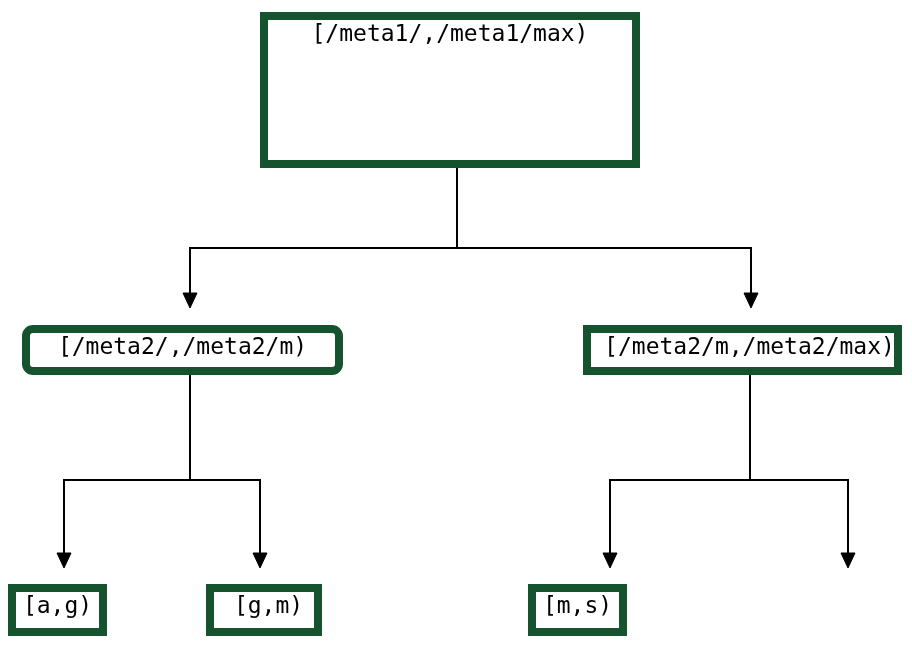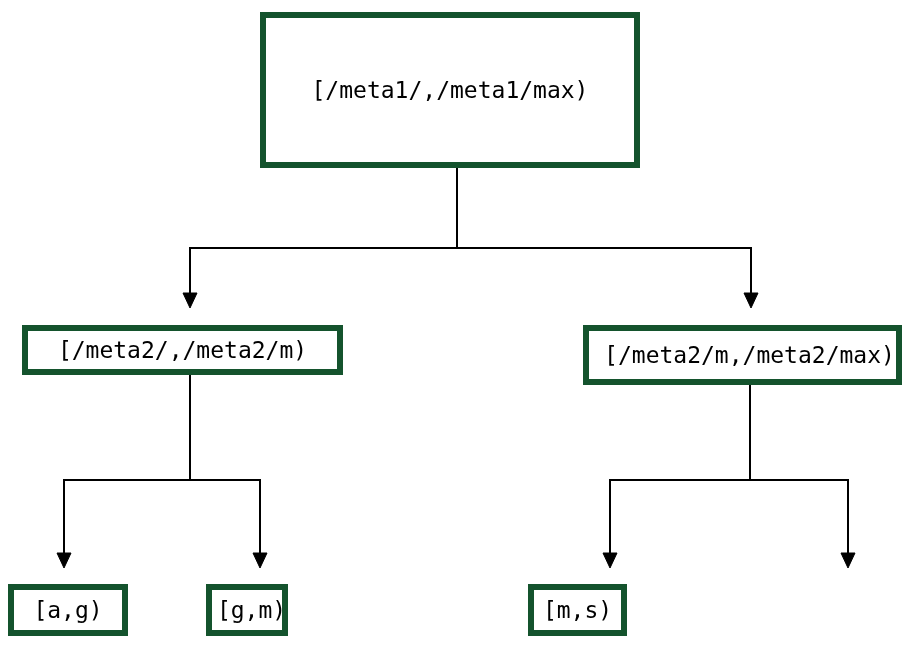--- a/index.html
+++ b/index.html
@@ -28,33 +28,32 @@
     stroke-width: 2;
     fill: none;
   }
   .edges polygon {
     fill: #000000;
     stroke: #000000;
   }
   .node {
     position: absolute;
     box-sizing: border-box;
-    border: 6px solid #14532d;
+    border: 8px solid #14532d;
     background: #ffffff;
     display: flex;
-    align-items: center;
     justify-content: center;
     font-size: 23px;
     white-space: pre;
   }
   .node-root      { left: 260px; top: 12px;  width: 380px; height: 156px; }
-  .node-l1-left   { left: 22px;  top: 325px; width: 321px; height: 50px; }
-  .node-l1-right  { left: 583px; top: 325px; width: 319px; height: 60px; padding-left: 14px; }
-  .node-leaf-ag   { left: 8px;   top: 584px; width: 120px;  height: 52px; }
-  .node-leaf-gm   { left: 206px; top: 584px; width: 82px;  height: 52px; padding-left: 9px; }
+  .node-l1-left   { left: 22px;  top: 325px; width: 321px; height: 50px; border-radius: 11px; }
+  .node-l1-right  { left: 583px; top: 325px; width: 319px; height: 50px; padding-left: 14px; }
+  .node-leaf-ag   { left: 8px;   top: 584px; width: 99px;  height: 52px; }
+  .node-leaf-gm   { left: 206px; top: 584px; width: 116px;  height: 52px; padding-left: 9px; }
   .node-leaf-ms   { left: 528px; top: 584px; width: 99px;  height: 52px; }
   .node-leaf-smax { left: 779px; top: 584px; width: 122px; height: 52px; }
 </style>
 </head>
 <body>
 
 <div class="canvas">
 
   <svg class="edges" viewBox="0 0 912 652" xmlns="http://www.w3.org/2000/svg">
 

